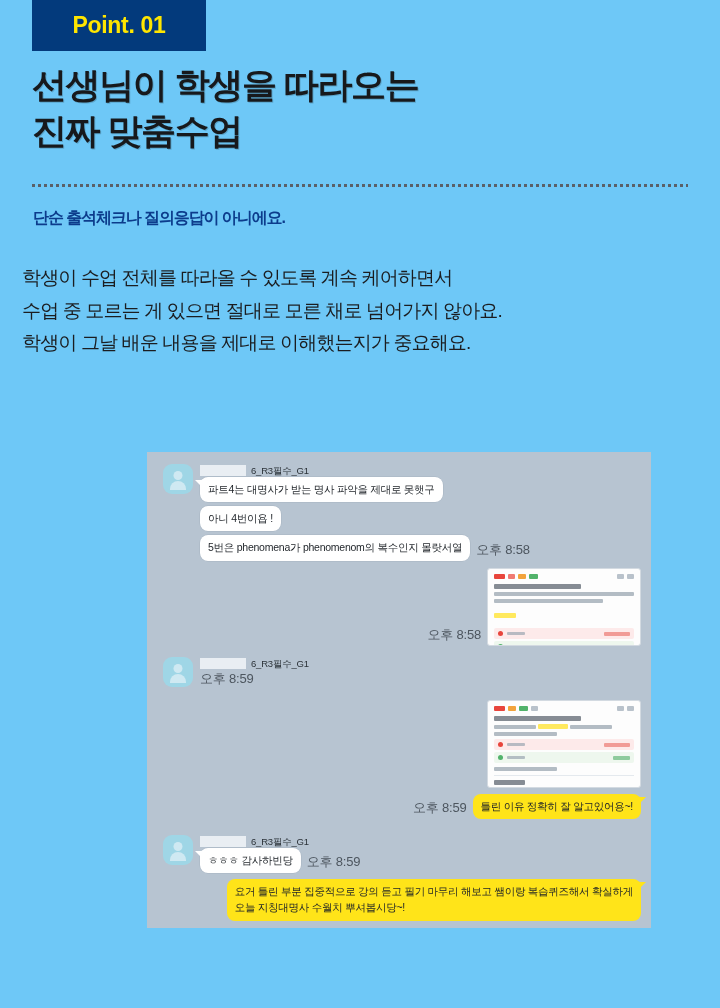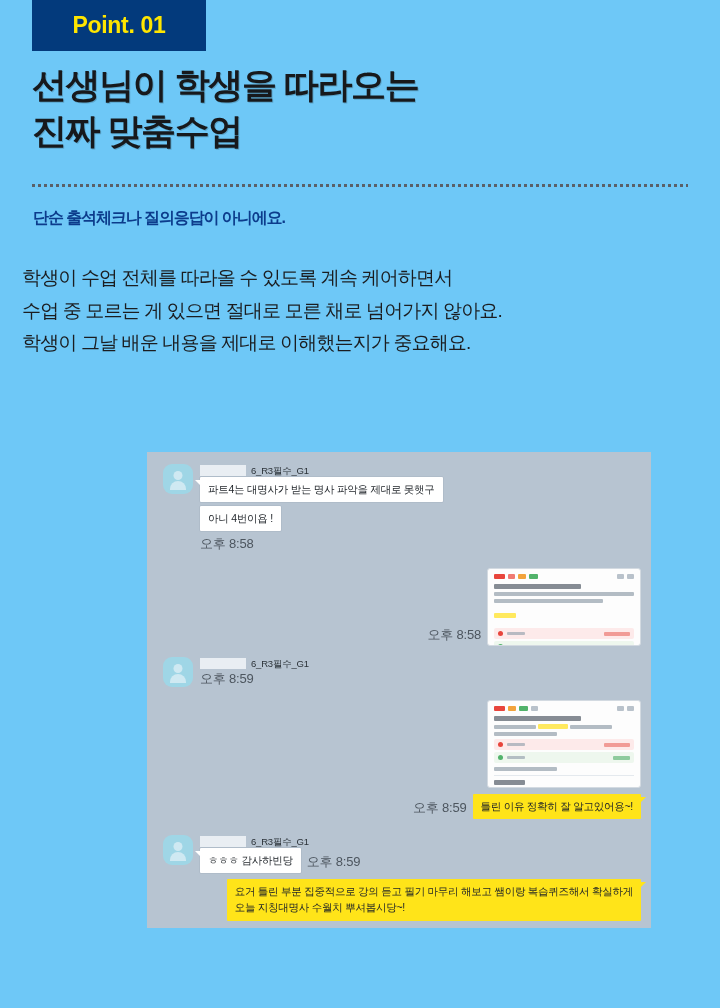--- a/index.html
+++ b/index.html
@@ -150,21 +150,21 @@
     display: inline-block;
     width: 46px;
     height: 11px;
     background: #e9eef3;
     margin-right: 5px;
   }
 
   .bubble {
     position: relative;
     background: #ffffff;
-    border-radius: 1px;
+    border-radius: 8px;
     padding: 5px 8px;
     font-size: 10.5px;
     color: #1d2227;
     letter-spacing: -0.25px;
     line-height: 1.45;
     display: inline-block;
     white-space: nowrap;
     box-shadow: 0 0 0 0.5px rgba(120,135,150,0.25);
   }
   .bubble.first::before {
@@ -310,20 +310,21 @@
     <div class="avatar"></div>
     <div class="sender-block">
       <div class="sender-name">
         <span class="redact"></span>
         <span>6_R3필수_G1</span>
       </div>
       <div class="bubble-stack">
         <div class="bubble first">파트4는 대명사가 받는 명사 파악을 제대로 못햇구</div>
         <div class="bubble">아니 4번이욥 !</div>
         <div class="msg-line">
+          <div class="bubble">5번은 phenomena가 phenomenom의 복수인지 몰랏서열</div>
           <span class="timestamp">오후 8:58</span>
         </div>
       </div>
     </div>
   </div>
 
   <div class="row-out" style="right:10px; top:116px; width:300px;">
     <span class="timestamp">오후 8:58</span>
     <div class="quiz-card" style="position:relative; width:140px; height:66px;">
       <div class="qc-toprow">

